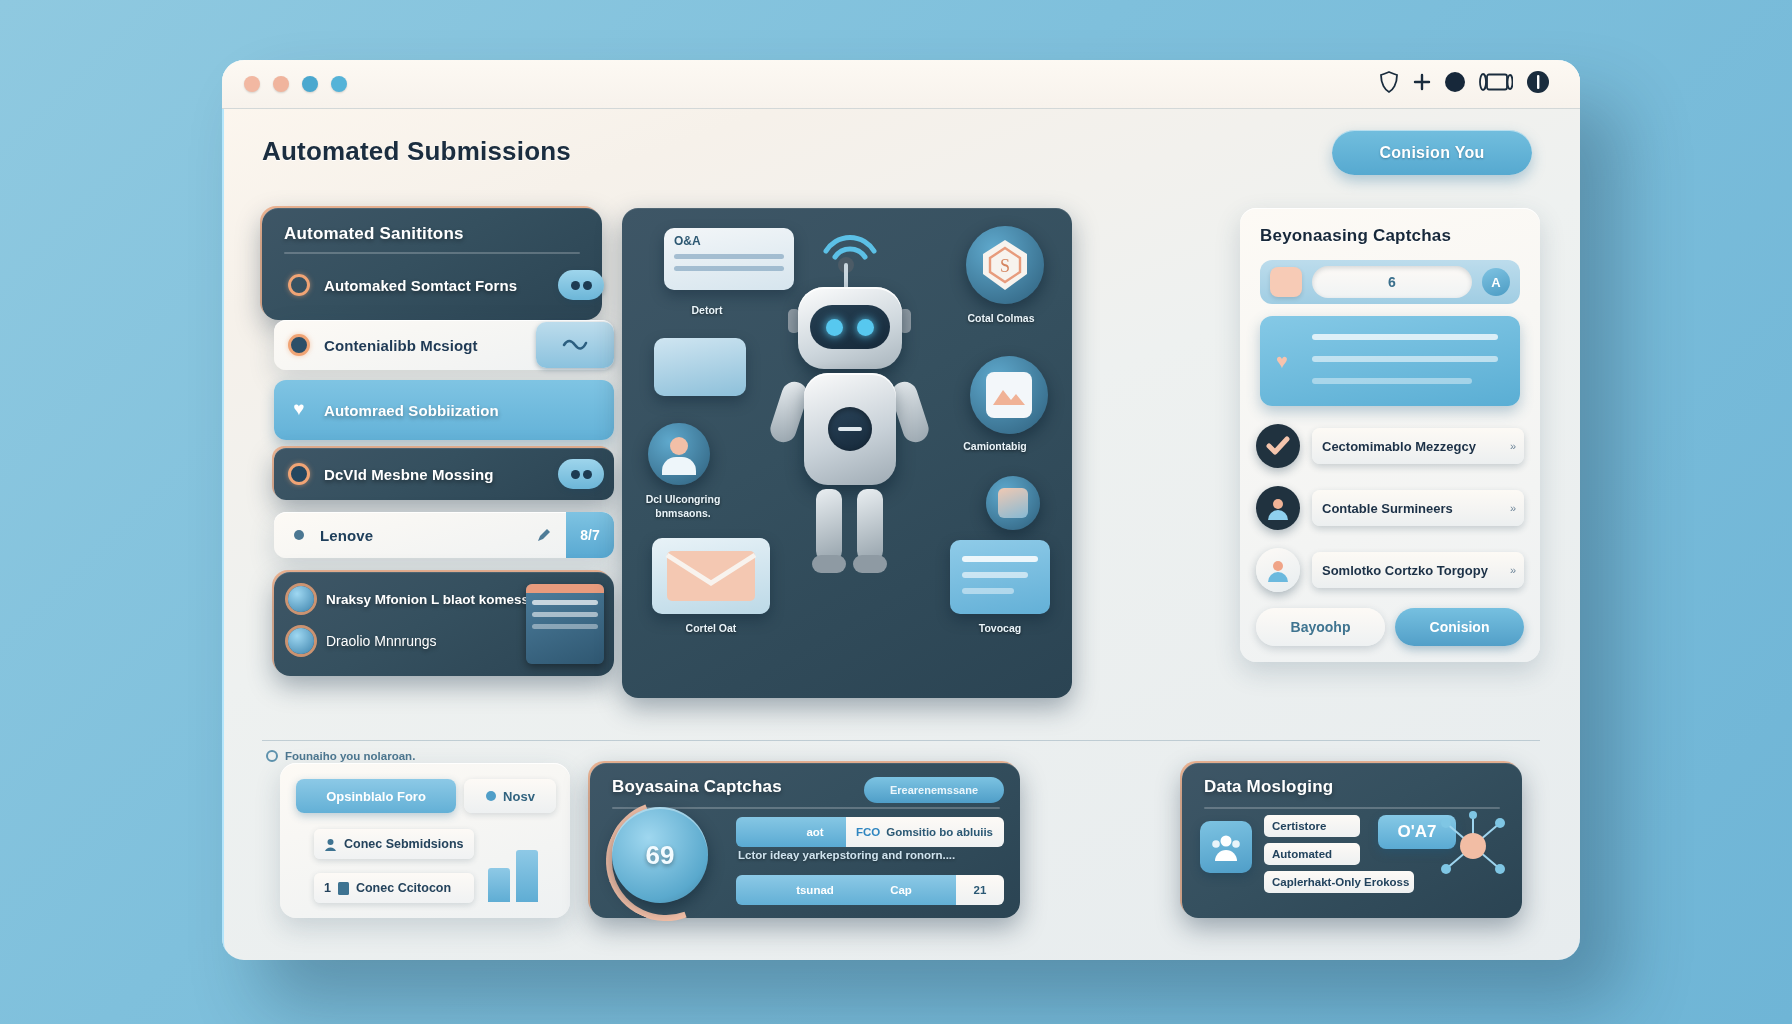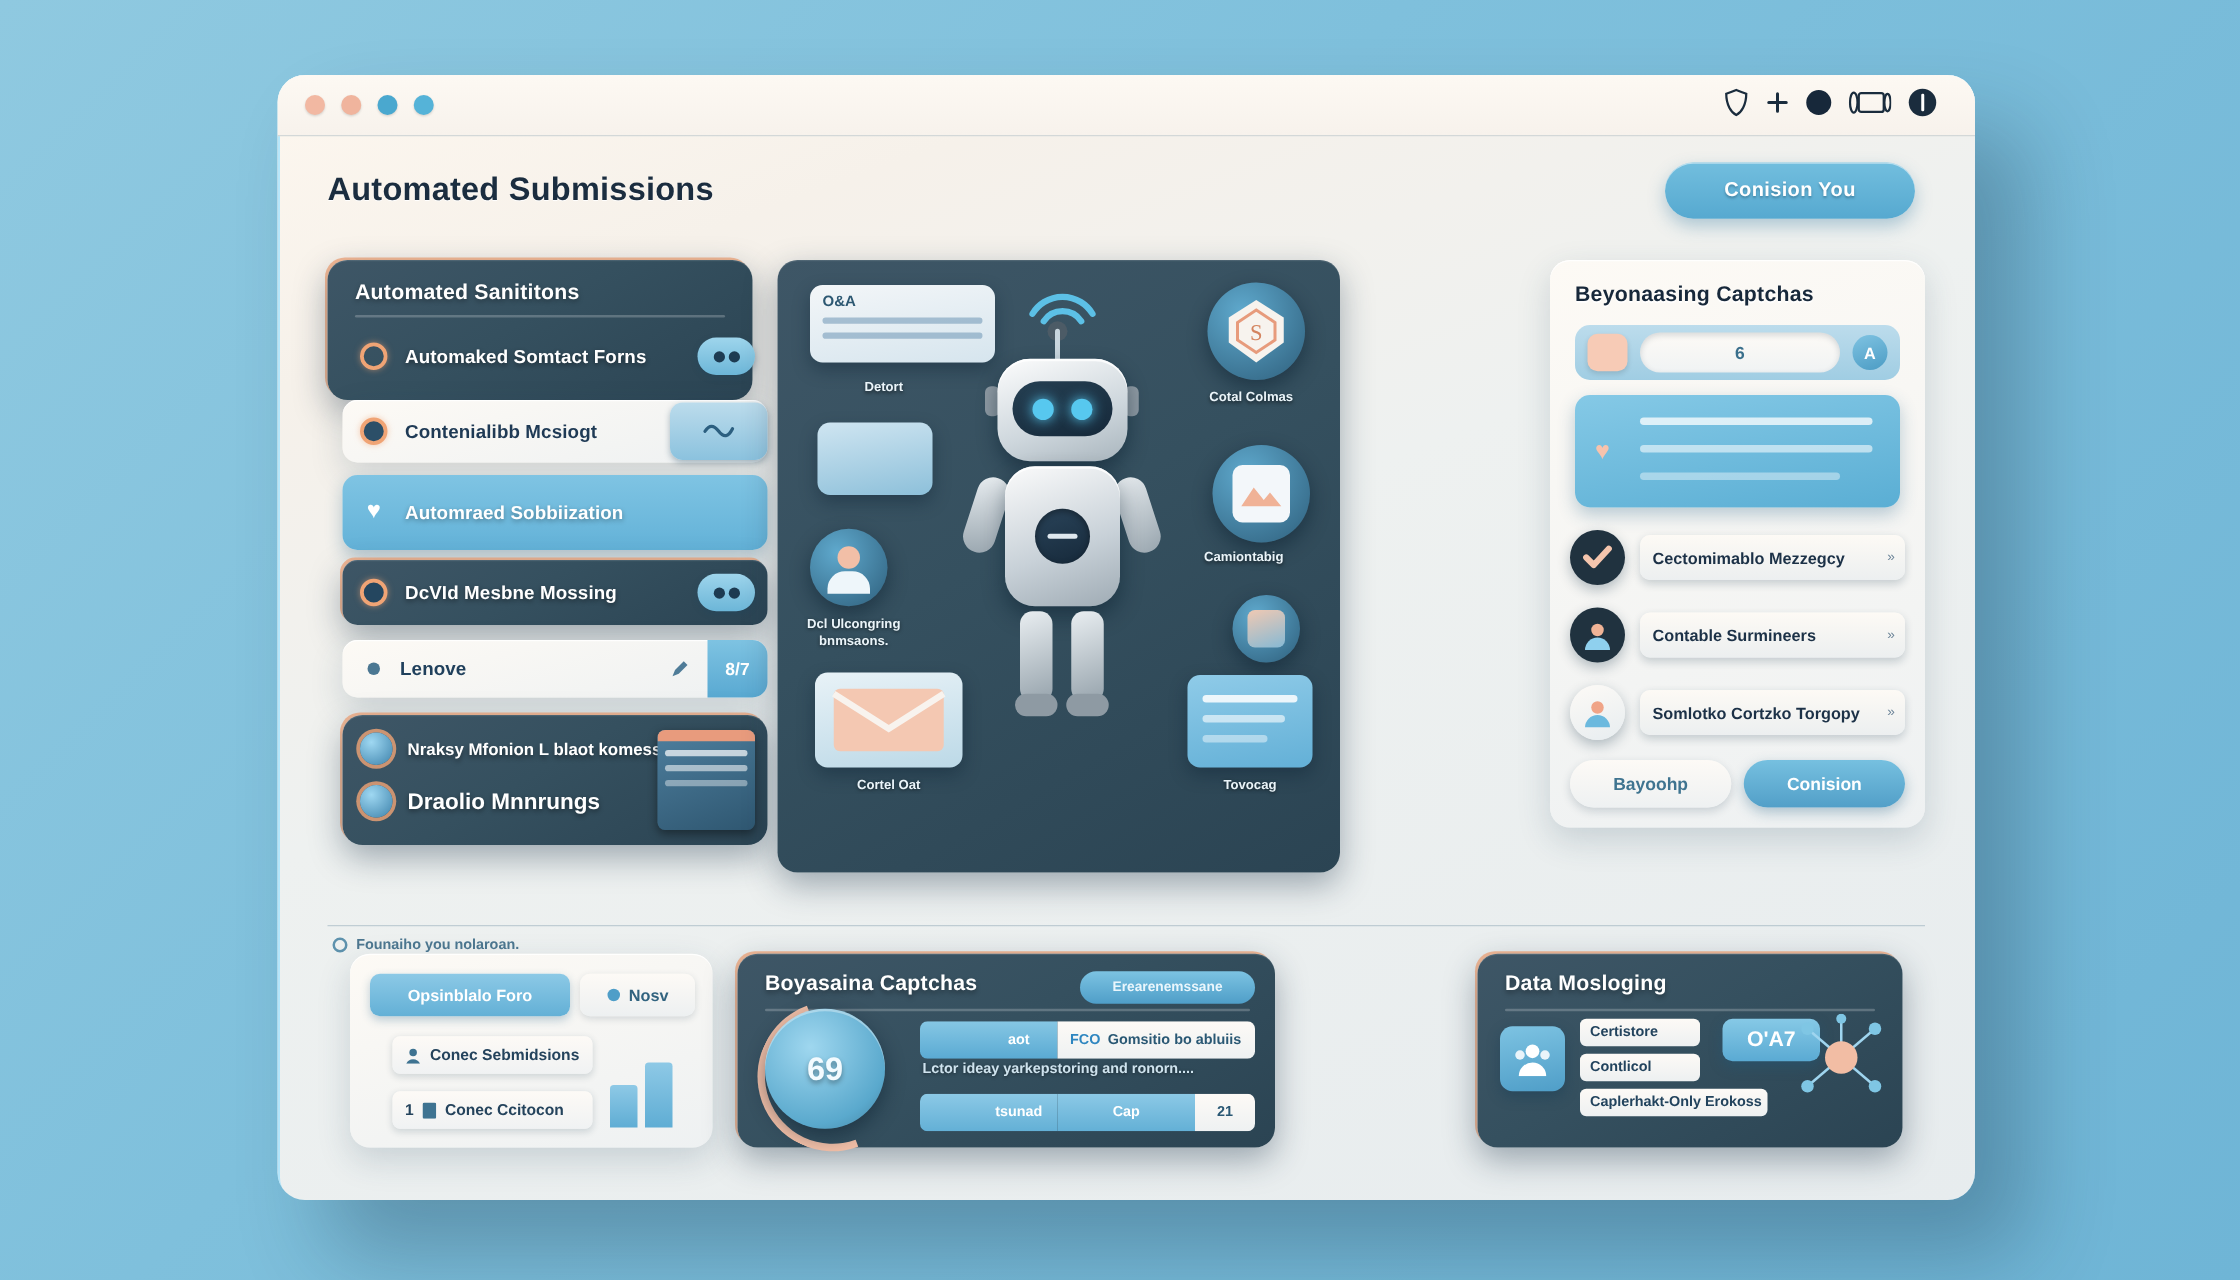--- a/index.html
+++ b/index.html
@@ -369,39 +369,39 @@
           </div>
         </div>
 
         <div class="card dark edge-warm" style="left:12px;top:364px;width:340px;height:104px;">
           <div style="position:absolute;left:14px;top:14px;display:flex;align-items:center;gap:12px;">
             <span style="width:26px;height:26px;border-radius:50%;background:radial-gradient(circle at 35% 30%,#9fd8f2,#3d82ab);box-shadow:0 0 0 3px rgba(240,164,117,.8);display:block;"></span>
             <span style="font-size:13.5px;font-weight:700;color:#fff;text-shadow:0 2px 4px rgba(0,0,0,.45);">Nraksy Mfonion L blaot komess</span>
           </div>
           <div style="position:absolute;left:14px;top:56px;display:flex;align-items:center;gap:12px;">
             <span style="width:26px;height:26px;border-radius:50%;background:radial-gradient(circle at 35% 30%,#9fd8f2,#3d82ab);box-shadow:0 0 0 3px rgba(240,164,117,.8);display:block;"></span>
-            <span style="font-size:18px;font-weight:700;color:#fff;text-shadow:0 2px 4px rgba(0,0,0,.45);">Draolio Mnnrungs</span>
+            <span style="font-size:14px;font-weight:400;color:#fff;text-shadow:0 2px 4px rgba(0,0,0,.45);">Draolio Mnnrungs</span>
           </div>
           <div style="position:absolute;right:10px;top:12px;width:78px;height:80px;border-radius:6px;background:linear-gradient(160deg,#4e7f9e,#2f5771);box-shadow:0 3px 8px rgba(0,0,0,.4);overflow:hidden;">
             <div style="height:9px;background:#e89b7d;"></div>
             <div style="margin:7px 6px;height:5px;border-radius:3px;background:rgba(255,255,255,.7);"></div>
             <div style="margin:7px 6px;height:5px;border-radius:3px;background:rgba(255,255,255,.55);"></div>
             <div style="margin:7px 6px;height:5px;border-radius:3px;background:rgba(255,255,255,.4);"></div>
           </div>
         </div>
       </div>
 
       <div class="footnote">
         <span class="fn-ring"></span>
         <span>Founaiho you nolaroan.</span>
       </div>
 
       <div class="card dark" id="center-card">
 
-        <div class="chip" style="left:26px;top:20px;width:148px;height:62px;">
+        <div class="chip" style="left:42px;top:20px;width:130px;height:62px;">
           <div style="position:absolute;left:10px;top:6px;font-size:12px;font-weight:700;color:#2d5872;">O&amp;A</div>
           <div class="chipline" style="margin-top:26px;"></div>
           <div class="chipline"></div>
         </div>
         <div class="clabel" style="left:40px;top:96px;width:90px;">Detort</div>
 
         <div class="chip" style="left:32px;top:130px;width:92px;height:58px;background:linear-gradient(170deg,#cfe5f1,#8dc0da);"></div>
         <div class="cbubble" style="left:26px;top:215px;width:62px;height:62px;">
           <div style="position:absolute;left:22px;top:14px;width:18px;height:18px;border-radius:50%;background:#f2bfa7;"></div>
           <div style="position:absolute;left:14px;top:34px;width:34px;height:18px;border-radius:14px 14px 0 0;background:#eef6fa;"></div>
@@ -598,21 +598,21 @@
             <path d="M4 28 A11 11 0 0 1 26 28 Z" fill="#fff"></path>
             <circle cx="5" cy="11" r="3.8" fill="#e9f4fa"></circle>
             <circle cx="25" cy="11" r="3.8" fill="#e9f4fa"></circle>
           </svg>
         </div>
 
         <div class="br-line" style="top:52px;width:96px;">
           <span>Certistore</span>
         </div>
         <div class="br-line" style="top:80px;width:96px;">
-          <span>Contlicol</span>
+          <span>Automated</span>
         </div>
         <div class="br-line" style="top:108px;width:150px;">
           <span>Caplerhakt-Only Erokoss</span>
         </div>
 
         <div class="br-badge">O'A7</div>
 
         <svg class="br-net" viewBox="0 0 70 70">
           <line x1="35" y1="35" x2="8" y2="12" stroke="#9fd5ef" stroke-width="2"></line>
           <line x1="35" y1="35" x2="62" y2="12" stroke="#9fd5ef" stroke-width="2"></line>

